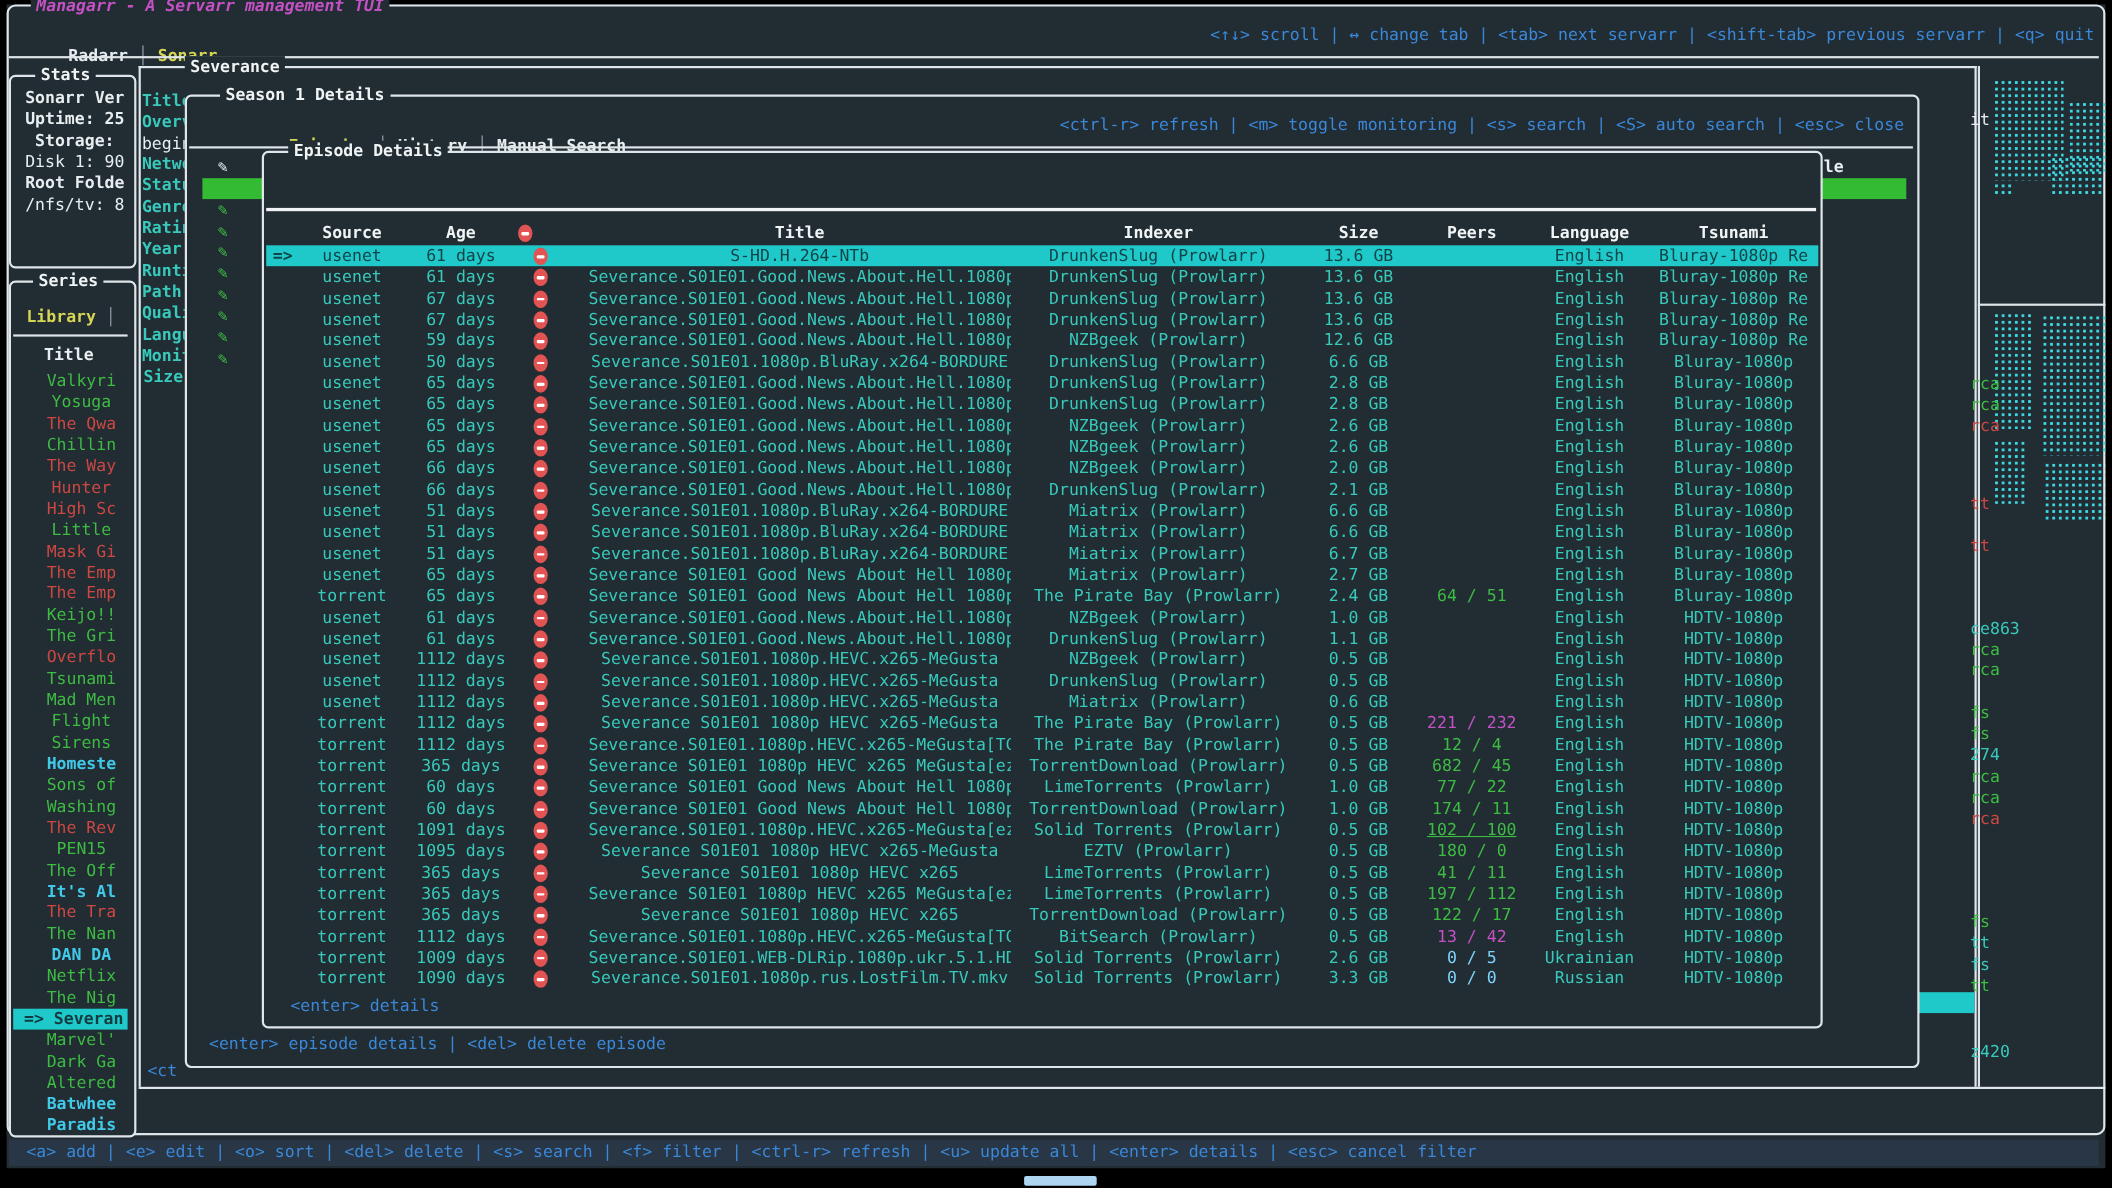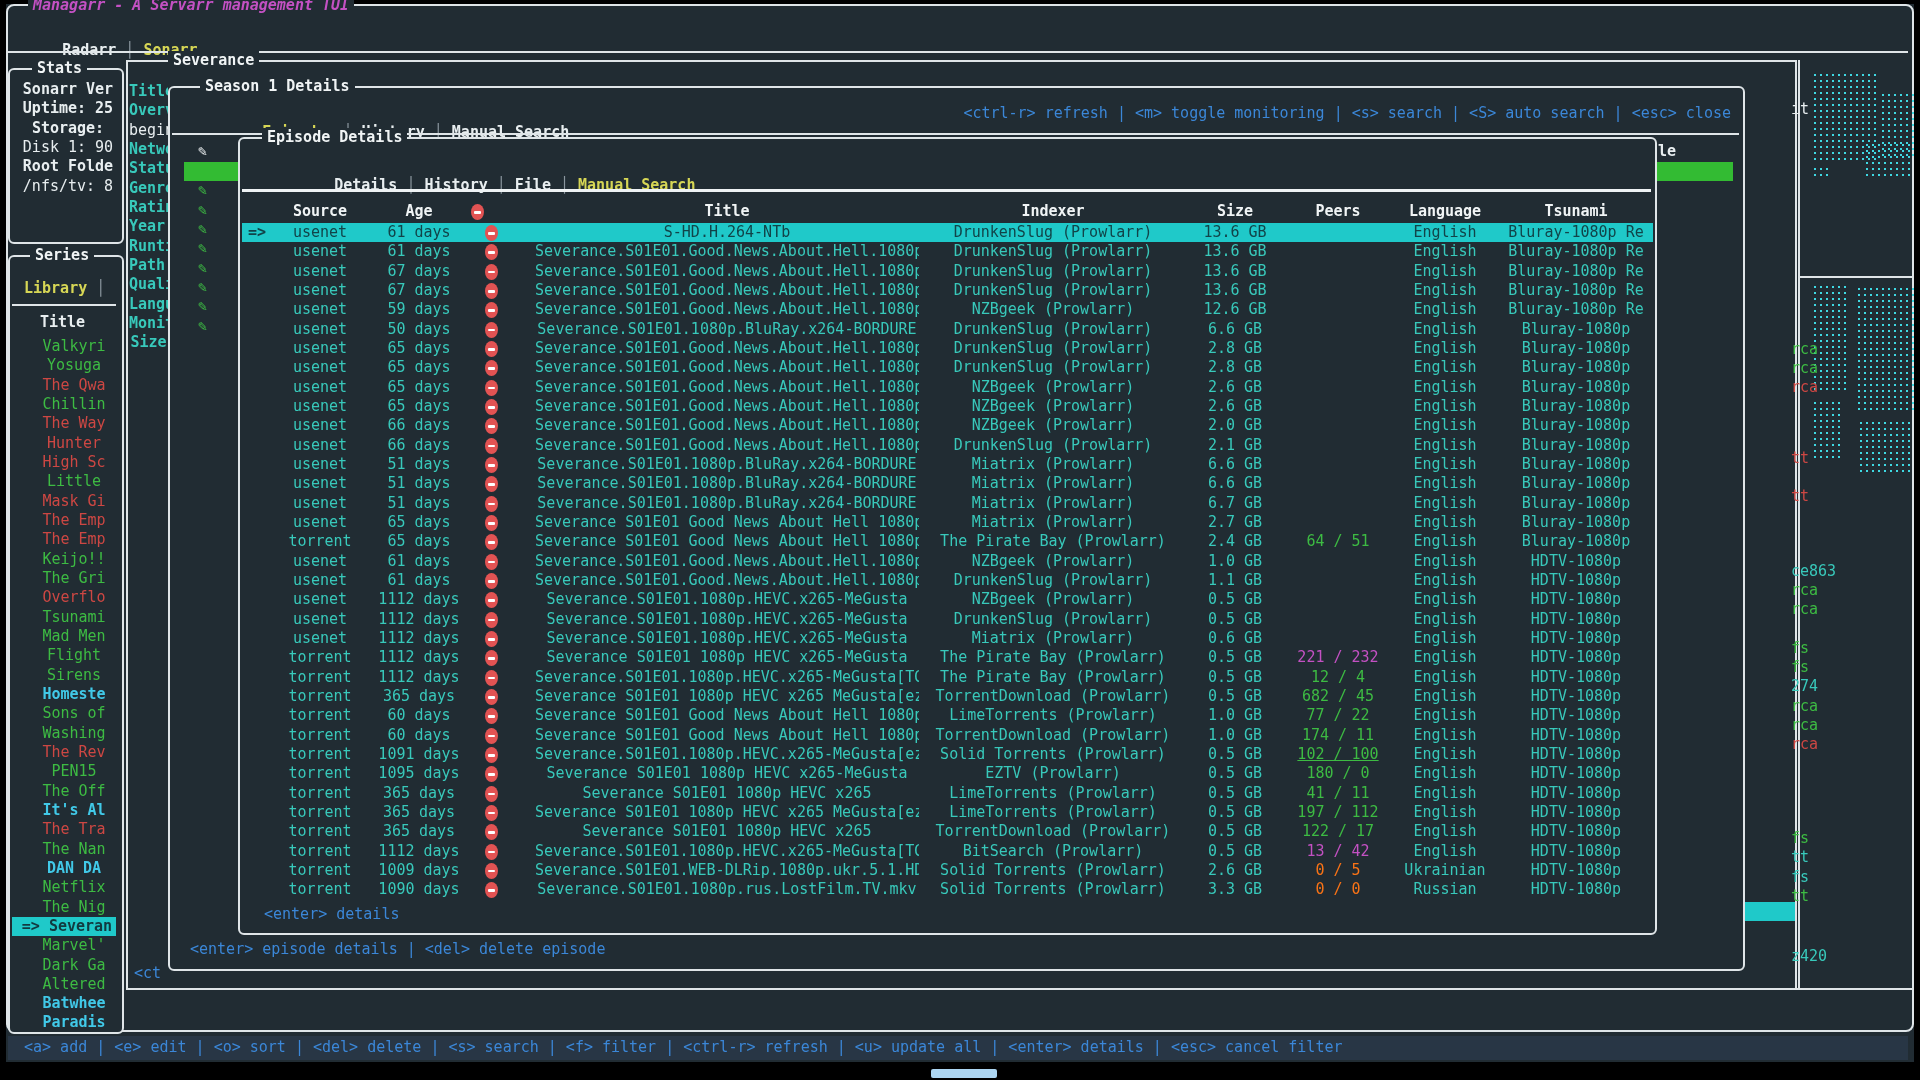--- a/index.html
+++ b/index.html
@@ -27,41 +27,42 @@
   #series-list .s-item{height:19.33px;padding-left:20px;white-space:pre;overflow:hidden;}
   #series-list .s-item.selected{padding-left:6px;background:#1fc9c9;color:#123a40;font-weight:bold;}
   
   .t-row{position:absolute;left:2px;right:2px;height:19.33px;color:#38c9bb;}
   .t-row.selected{background:#1fc9c9;color:#114449;}
   .t-row.selected .cell{color:#114449;}
   .cell{position:absolute;top:0;height:19.33px;white-space:pre;overflow:hidden;}
   .hcell{position:absolute;top:0;height:19.33px;white-space:pre;font-weight:bold;color:#f0f4f5;}
   .peers-green{color:#3dbb43;}
   .peers-magenta{color:#c351c3;}
-  .peers-red{color:#f97316;}
+  .peers-red{color:#7dd3fc;}
   .reject{display:inline-block;width:13px;height:16px;background:#e25353;border-radius:50%;position:relative;top:2px;}
   .reject::after{content:"";position:absolute;left:3px;top:7px;width:7px;height:2.6px;background:#fff;border-radius:1px;}
   .pencil{font-size:15px;}
   .dots{background-image:radial-gradient(circle,#3fd9e3 1.2px,transparent 1.35px);background-size:6px 6px;}
   .greenbar{background:#33bb33;}
   .frag{position:absolute;white-space:pre;margin-left:45px;}
 </style>
 </head>
 <body>
 
 <div id="screen">
 
   <div class="abs term"></div>
 
   <div class="abs frame" style="left:6px;top:4px;width:1904px;height:1024px;"></div>
   <div class="abs ptitle magenta" style="left:28px;top:-4px;font-style:italic;color:#c351c3;">Managarr - A Servarr management TUI</div>
 
   <div class="abs nowrap" style="left:26px;top:22px;">
     <span class="white bold">Radarr</span><span class="dim"> │ </span><span class="yellow">Sonarr</span>
   </div>
+  <div class="abs blue nowrap" style="top:22px;right:16px;">&lt;↑↓&gt; scroll | ↔ change tab | &lt;tab&gt; next servarr | &lt;shift-tab&gt; previous servarr | &lt;q&gt; quit</div>
   <div class="abs hline" style="left:8px;top:51px;width:1900px;"></div>
 
   <div class="abs hline" style="left:126px;top:60px;width:1671px;"></div>
   <div class="abs vline" style="left:126px;top:60px;height:928px;"></div>
   <div class="abs vline" style="left:1795px;top:60px;height:928px;"></div>
   <div class="abs hline" style="left:126px;top:988px;width:1788px;"></div>
   <div class="abs ptitle" style="left:168px;top:51px;">Severance</div>
   <div id="severance-labels" class="abs" style="left:129px;top:82px;width:39px;">
       <div class="nowrap teal bold">Title</div>
       <div class="nowrap teal bold">Overv</div>
@@ -195,23 +196,20 @@
         <div class="abs pencil green" style="left: 28px; top: 189.95px;">✎</div>
         <div class="abs pencil green" style="left: 28px; top: 209.28px;">✎</div>
         <div class="abs pencil green" style="left: 28px; top: 228.61px;">✎</div>
       </div>
 
     <div class="abs blue nowrap" style="left:20px;top:852px;">&lt;enter&gt; episode details | &lt;del&gt; delete episode</div>
   </div>
 
   <div class="abs panel" style="left:238px;top:137px;width:1415px;height:794px;">
     <div class="abs ptitle" style="left:22px;top:-11px;">Episode Details</div>
-    <div class="abs nowrap" style="left:40px;top:18px;">
-      <span class="white bold">Details</span><span class="dim"> │ </span><span class="white bold">History</span><span class="dim"> │ </span><span class="white bold">File</span><span class="dim"> │ </span><span class="yellow">Manual Search</span>
-    </div>
     <div class="abs" style="left:2px;top:50px;width:1409px;height:3px;background:#eef2f4;"></div>
 
     <div id="results-header" class="abs" style="left:2px;top:63px;right:2px;height:19.33px;">
         <div class="hcell" style="left: 32px; width: 92px;">Source</div>
         <div class="hcell" style="left: 127px; width: 100px;">Age</div>
         <div class="hcell" style="left: 229px;"><span class="reject"></span></div>
         <div class="hcell" style="left: 293px; width: 384px;">Title</div>
         <div class="hcell" style="left: 681px; width: 260px;">Indexer</div>
         <div class="hcell" style="left: 945px; width: 96px;">Size</div>
         <div class="hcell" style="left: 1046px; width: 100px;">Peers</div>

